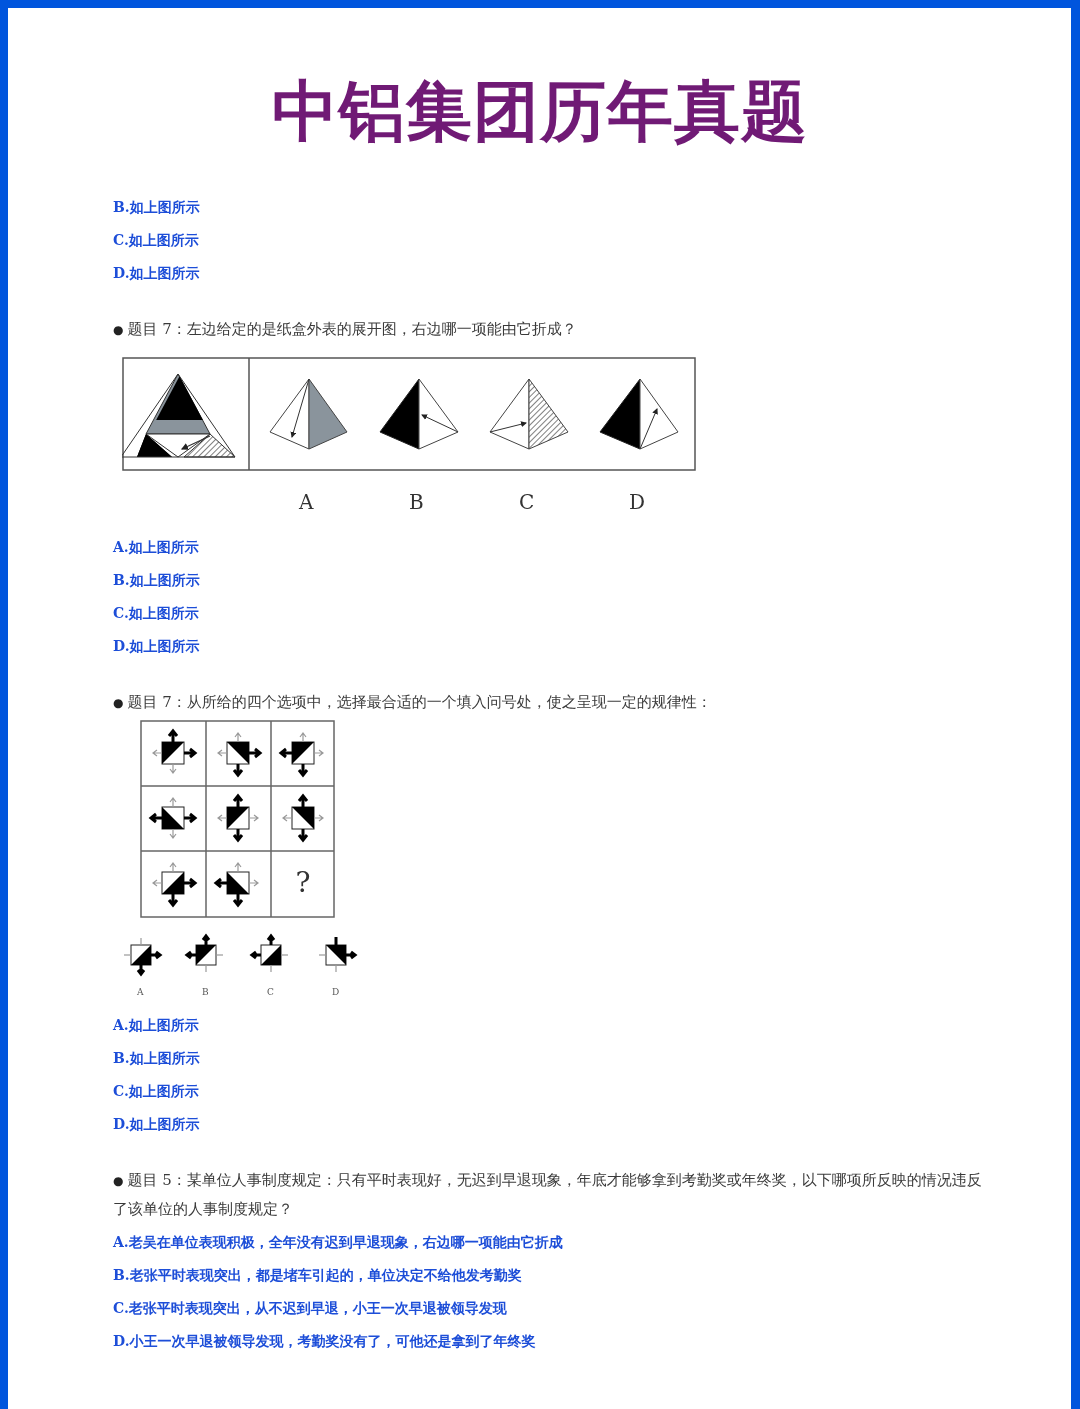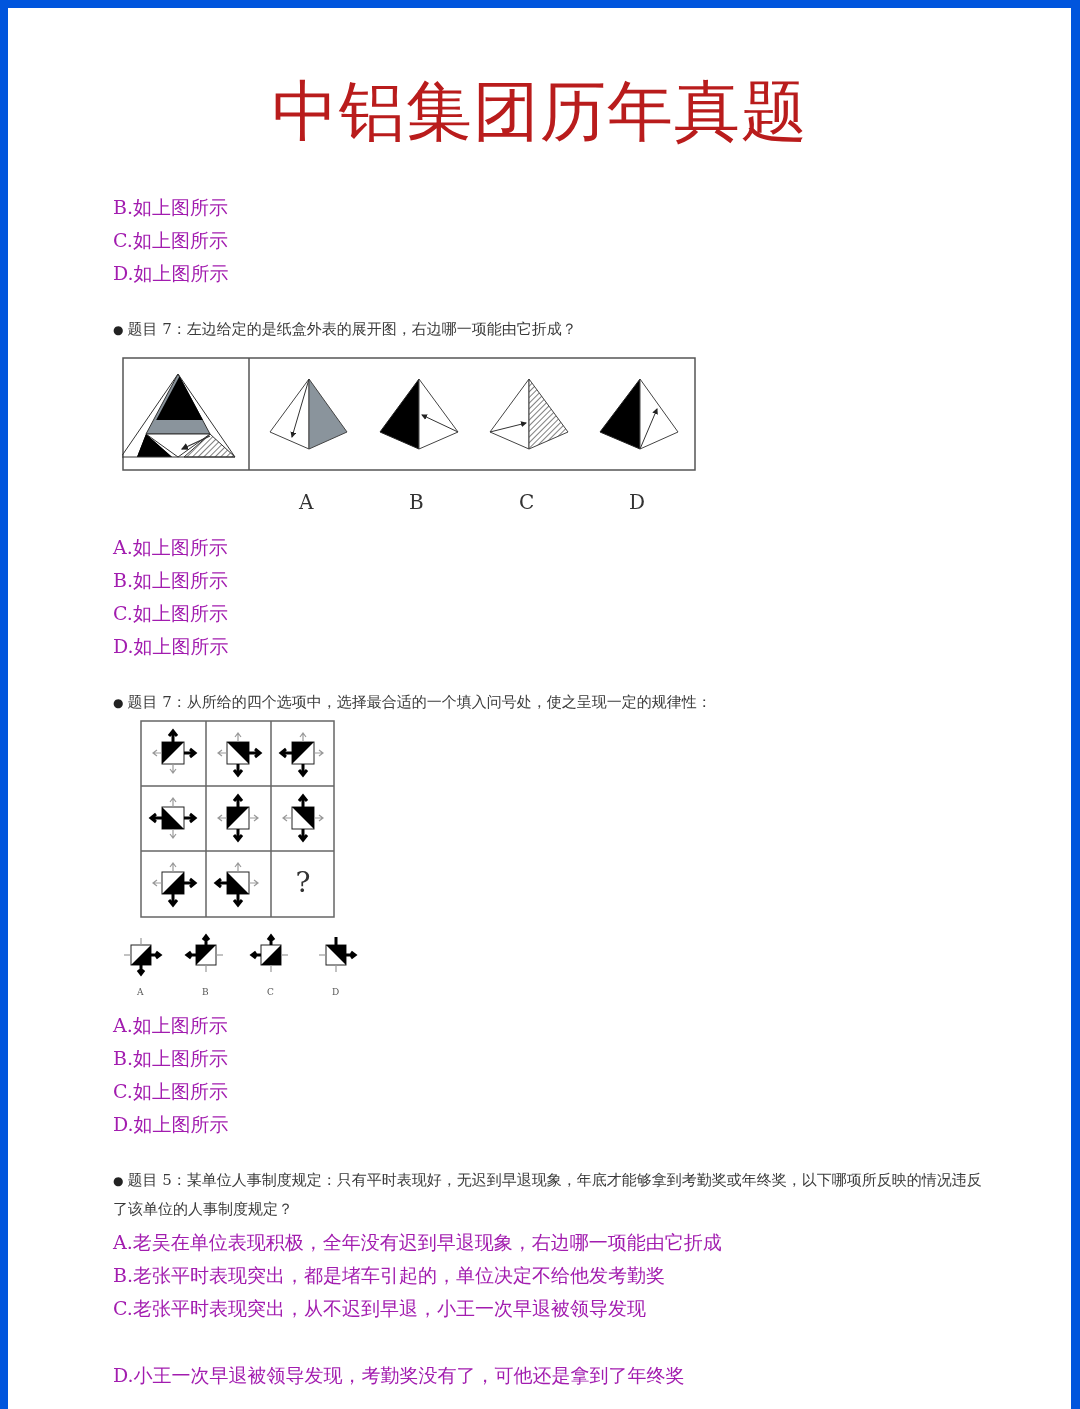--- a/index.html
+++ b/index.html
@@ -2,23 +2,23 @@
 <html><head>
 <meta charset="utf-8">
 <style>
   html, body { margin:0; padding:0; }
   body { width:1080px; height:1409px; background:#ffffff; position:relative; overflow:hidden;
          font-family:"DejaVu Serif","Liberation Serif",serif; color:#333; }
   .frame-top { position:absolute; left:0; top:0; width:1080px; height:8px; background:#0055DD; }
   .frame-left { position:absolute; left:0; top:0; width:8px; height:1409px; background:#0055DD; }
   .frame-right { position:absolute; right:0; top:0; width:9px; height:1409px; background:#0055DD; }
   .title { position:absolute; left:0; top:72px; width:1080px; text-align:center;
-           font-family:"DejaVu Sans","Liberation Sans",sans-serif; font-weight:normal;
-           font-size:66px; letter-spacing:1px; color:#b91c1c; line-height:80px; }
-  .line { position:absolute; left:113px; font-size:19px; line-height:20px; color:#a21caf; white-space:nowrap; }
+           font-family:"DejaVu Sans","Liberation Sans",sans-serif; font-weight:bold;
+           font-size:66px; letter-spacing:1px; color:#701a75; line-height:80px; }
+  .line { position:absolute; left:113px; font-size:14px; line-height:20px; color:#1d4ed8; white-space:nowrap;font-weight:bold; }
   .q { position:absolute; left:113px; font-size:15px; line-height:28px; color:#3a3a3a; }
   .q .bullet { font-size:12px; margin-right:4px; color:#222; }
   .fig { position:absolute; }
   .lbl { position:absolute; font-size:20px; color:#333; }
   .smlbl { position:absolute; font-size:9px; color:#555; }
 </style>
 </head>
 <body>
 
 <div class="frame-top"></div>
@@ -219,13 +219,13 @@
 <div class="line" style="top:1081px">C.如上图所示</div>
 <div class="line" style="top:1114px">D.如上图所示</div>
 
 <div class="q" style="top:1166px;width:870px">
   <span class="bullet">●</span><span>题目 5：</span><span>某单位人事制度规定：只有平时表现好，无迟到早退现象，年底才能够拿到考勤奖或年终奖，以下哪项所反映的情况违反了该单位的人事制度规定？</span>
 </div>
 
 <div class="line" style="top:1232px">A.老吴在单位表现积极，全年没有迟到早退现象，右边哪一项能由它折成</div>
 <div class="line" style="top:1265px">B.老张平时表现突出，都是堵车引起的，单位决定不给他发考勤奖</div>
 <div class="line" style="top:1298px">C.老张平时表现突出，从不迟到早退，小王一次早退被领导发现</div>
-<div class="line" style="top:1365px">D.小王一次早退被领导发现，考勤奖没有了，可他还是拿到了年终奖</div>
+<div class="line" style="top:1331px">D.小王一次早退被领导发现，考勤奖没有了，可他还是拿到了年终奖</div>
 
 </body></html>

